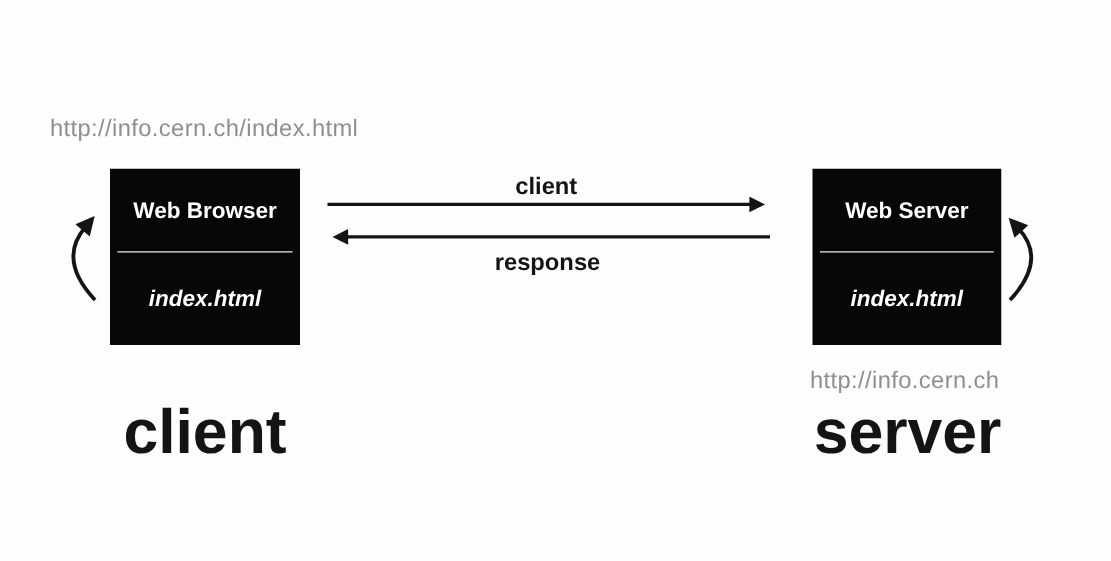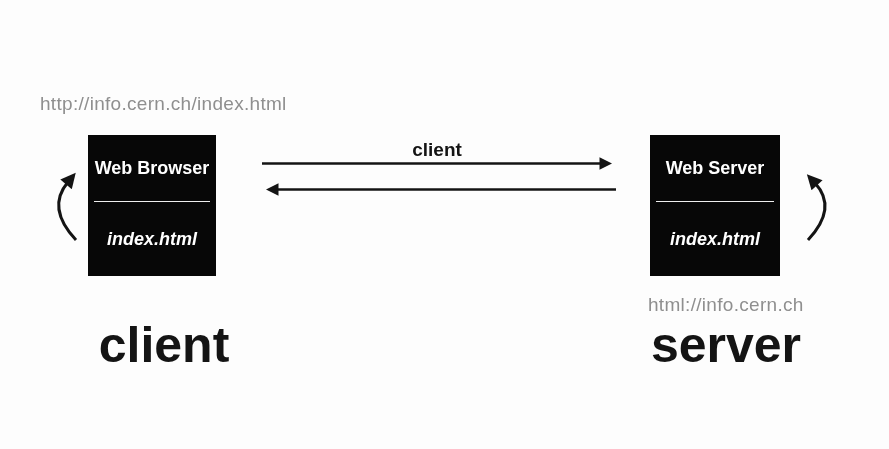--- a/index.html
+++ b/index.html
@@ -32,22 +32,22 @@
   #client-url{left:40px;top:92px;}
   #server-url{left:648px;top:293px;}
   .node-box{
     position:absolute;
     top:135px;
     height:141px;
     background:var(--box-fill);
     display:flex;
     flex-direction:column;
   }
-  #client-box{left:88px;width:128px;}
-  #server-box{left:650px;width:130px;}
+  #client-box{left:88px;width:152px;}
+  #server-box{left:650px;width:151px;}
   .node-box .box-title{
     height:66px;
     display:flex;align-items:center;justify-content:center;
     color:var(--box-text);
     font-size:18px;font-weight:700;
     white-space:nowrap;
   }
   .node-box .box-divider{
     height:1px;
     margin:0 6px;
@@ -118,20 +118,21 @@
       </marker>
     </defs>
     <path class="arrow-line" stroke-width="2.5" marker-end="url(#arrowhead)" d="M 262 163.5 H 602"></path>
     <path class="arrow-line" stroke-width="2.5" marker-end="url(#arrowhead)" d="M 616 189.5 H 276"></path>
     <path class="arrow-line" stroke-width="3" marker-end="url(#arrowhead)" d="M 76 240 Q 46 208 68 182"></path>
     <path class="arrow-line" stroke-width="3" marker-end="url(#arrowhead)" d="M 808 240 Q 838 208 815 183"></path>
   </svg>
 
   <div id="request-label" class="flow-label">client</div>
 
+  <div id="response-label" class="flow-label">response</div>
 
-  <div id="server-url" class="url-label">html://info.cern.ch</div>
+  <div id="server-url" class="url-label">http://info.cern.ch</div>
 
   <div id="server-heading" class="heading">server</div>
 
   <div id="client-heading" class="heading">client</div>
 
 </div>
 
 </body></html>

